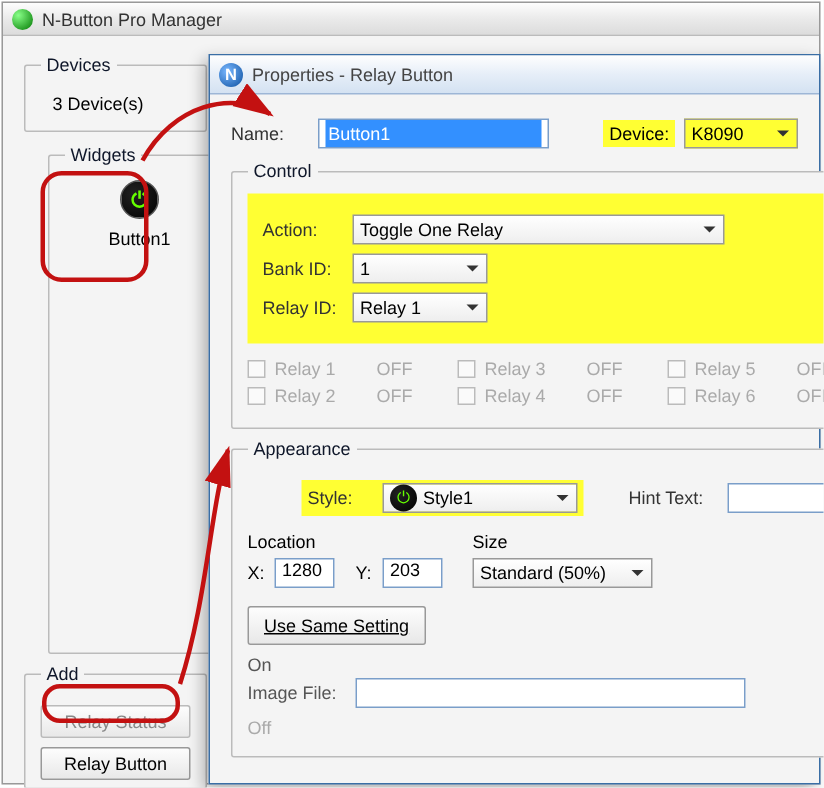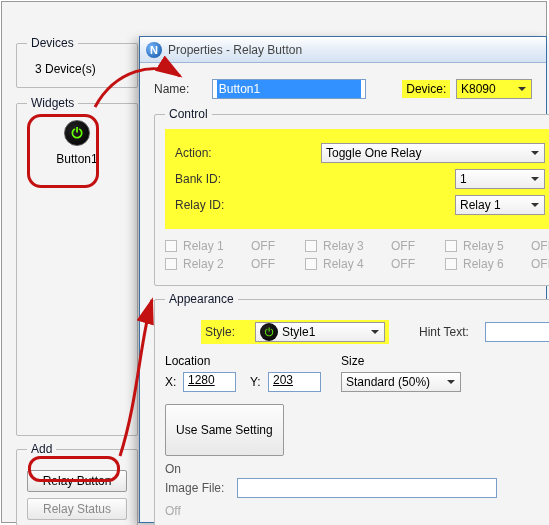--- a/index.html
+++ b/index.html
@@ -10,37 +10,37 @@
   .titlebar { height: 22px; background: linear-gradient(#fdfdfd,#eaeaea,#dcdcdc); border-bottom: 1px solid #bbb; display: flex; align-items: center; padding: 0 6px; }
   .titlebar .icon { width: 14px; height: 14px; background: radial-gradient(circle at 30% 30%, #8f8, #070); border-radius: 50%; margin-right: 6px; }
   .titlebar .text { color: #333; }
 
   fieldset { border: 1px solid #bbb; border-radius: 2px; margin: 6px; padding: 8px 10px 10px 10px; background: #f4f4f4; }
   legend { color: #0f172a; padding: 0 4px; }
 
   .devices { position: absolute; left: 8px; top: 28px; width: 122px; height: 52px; }
   .devcount { padding: 4px 8px; }
 
-  .widgets { position: absolute; left: 8px; top: 88px; width: 122px; height: 340px; }
+  .widgets { position: absolute; left: 24px; top: 88px; width: 122px; height: 340px; }
   .widget-item { text-align: center; margin-top: 2px; }
   .powericon { width: 26px; height: 26px; border-radius: 50%; background: radial-gradient(circle at 35% 35%, #222, #000); display: inline-flex; align-items: center; justify-content: center; color: #6f0; font-weight: bold; font-size: 14px; border: 1px solid #555; }
   .widget-label { margin-top: 6px; }
 
   .addbox { position: absolute; left: 8px; top: 434px; width: 122px; height: 84px; }
   .btn { display: block; width: 100px; margin: 6px auto; padding: 3px 0; background: linear-gradient(#fdfdfd,#e8e8e8); border: 1px solid #999; border-radius: 2px; text-align: center; cursor: pointer; }
   .btn.dim { color: #888; border-color: #bbb; }
 
   
   .propwin { position: absolute; left: 139px; top: 36px; width: 408px; height: 487px; border: 1px solid #3a6ea5; background: #f4f4f4; box-shadow: -4px 4px 10px rgba(0,0,0,.3); }
   .prophdr { height: 26px; background: linear-gradient(#fefefe,#e6eef8,#d4e2f2); border-bottom: 1px solid #9db6d6; display: flex; align-items: center; padding: 0 6px; }
   .prophdr .nicon { width: 16px; height: 16px; border-radius: 50%; background: radial-gradient(circle at 35% 35%, #7ab8ff, #0a4e9e); color: #fff; font-weight: bold; display: inline-flex; align-items: center; justify-content: center; margin-right: 6px; font-size: 11px; }
   .prophdr .text { color: #444; }
 
   .propbody { padding: 10px 14px; }
-  .row { display: flex; align-items: center; margin: 6px 0; justify-content: space-between; }
+  .row { display: flex; align-items: center; margin: 6px 0; }
   .lbl { width: 60px; color: #333; }
   .lbl2 { width: 50px; color: #333; }
   .txt { border: 1px solid #7a9ec9; background: #fff; height: 20px; padding: 0 4px; }
   .sel { border: 1px solid #999; background: linear-gradient(#fff,#eee); height: 20px; position: relative; padding: 0 18px 0 4px; display: inline-flex; align-items: center; }
   .sel::after { content: ""; position: absolute; right: 5px; top: 7px; border: 4px solid transparent; border-top-color: #333; }
   .namefield { width: 160px; }
   .namefield input { width: 100%; border: none; outline: none; background: #3390ff; color: #fff; height: 18px; padding: 0 2px; }
 
   .hl { background: #ffff33; }
   .padhl { padding: 2px 4px; display: inline-flex; align-items: center; margin-left: 36px; }
@@ -54,57 +54,61 @@
   .relaygrid .cell { display: flex; align-items: center; width: 110px; }
   .relaygrid .ck { width: 12px; height: 12px; border: 1px solid #bbb; margin-right: 6px; background: #fafafa; }
   .relaygrid .off { margin-left: auto; }
 
   .appearbox { margin-top: 6px; }
   .styleicon { width: 18px; height: 18px; border-radius: 50%; background: radial-gradient(circle at 35% 35%, #222, #000); display: inline-flex; align-items: center; justify-content: center; color: #6f0; font-size: 11px; margin-right: 4px; }
 
   .locsize { display: flex; gap: 20px; margin-top: 10px; }
   .subgrp .hdr { margin-bottom: 4px; }
   .subgrp .row { margin: 2px 0; }
-  .numtxt { width: 53px; text-decoration: underline; }
-
-  .usesame { background: linear-gradient(#fdfdfd,#e8e8e8); border: 1px solid #999; border-radius: 2px; padding: 18px 10px; margin-top: 10px; cursor: pointer; display: inline-block; }
+  .numtxt { width: 40px; }
+
+  .usesame { background: linear-gradient(#fdfdfd,#e8e8e8); border: 1px solid #999; border-radius: 2px; padding: 5px 10px; margin-top: 10px; cursor: pointer; display: inline-block; text-decoration: underline; }
 
   .onoffgrp { margin-top: 6px; color: #555; }
   .onoffgrp .hdr { margin: 6px 0 2px 0; }
   .imgrow { display: flex; align-items: center; gap: 0; }
   .imgtxt { width: 260px; }
 
   
   .anno { position: absolute; pointer-events: none; }
   .circle1 { left: 27px; top: 114px; width: 72px; height: 74px; border: 3px solid #c31111; border-radius: 14px; }
   .circle2 { left: 28px; top: 456px; width: 92px; height: 26px; border: 3px solid #c31111; border-radius: 12px; }
   svg.arrows { position: absolute; left: 0; top: 0; width: 549px; height: 525px; }
 </style>
 </head>
 <body>
 
 <div class="mainwin">
+  <div class="titlebar">
+    <span class="icon"></span>
+    <span class="text">N-Button Pro Manager</span>
+  </div>
 
   <fieldset class="devices">
     <legend>Devices</legend>
     <div class="devcount">3 Device(s)</div>
   </fieldset>
 
   <fieldset class="widgets">
     <legend>Widgets</legend>
     <div class="widget-item">
       <div class="powericon">⏻</div>
       <div class="widget-label">Button1</div>
     </div>
   </fieldset>
 
   <fieldset class="addbox">
     <legend>Add</legend>
+    <div class="btn dim">Relay Status</div>
     <div class="btn">Relay Button</div>
-    <div class="btn dim">Relay Status</div>
   </fieldset>
 </div>
 
 <div class="propwin">
   <div class="prophdr">
     <span class="nicon">N</span>
     <span class="text">Properties - Relay Button</span>
   </div>
   <div class="propbody">
 
@@ -120,21 +124,21 @@
         <span>K8090</span>
       </span>
     </div>
 
     <div class="controlbox">
       <fieldset>
         <legend>Control</legend>
         <div class="inner">
           <div class="row">
             <span class="lbl">Action:</span>
-            <span class="sel" style="width:224px">
+            <span class="sel" style="width:248px">
               <span>Toggle One Relay</span>
             </span>
           </div>
           <div class="row">
             <span class="lbl">Bank ID:</span>
             <span class="sel" style="width:90px">
               <span>1</span>
             </span>
           </div>
           <div class="row">

